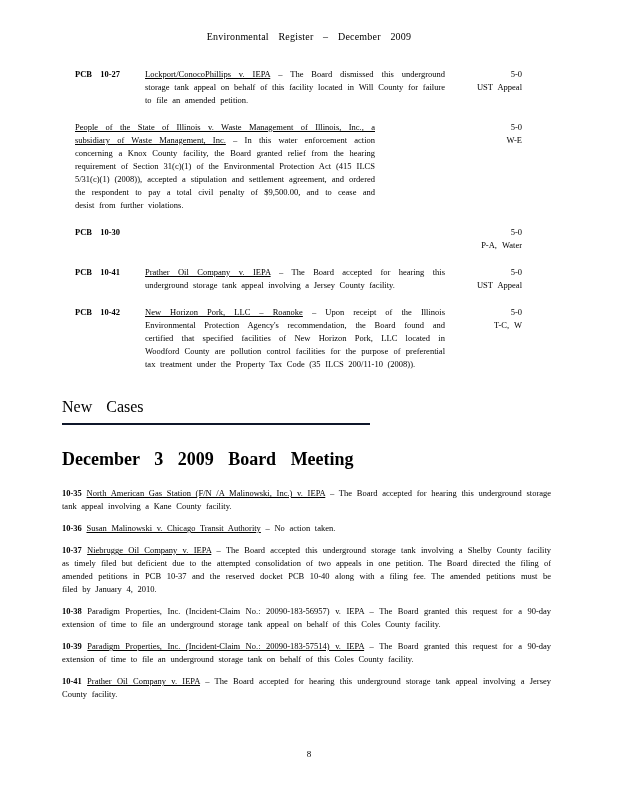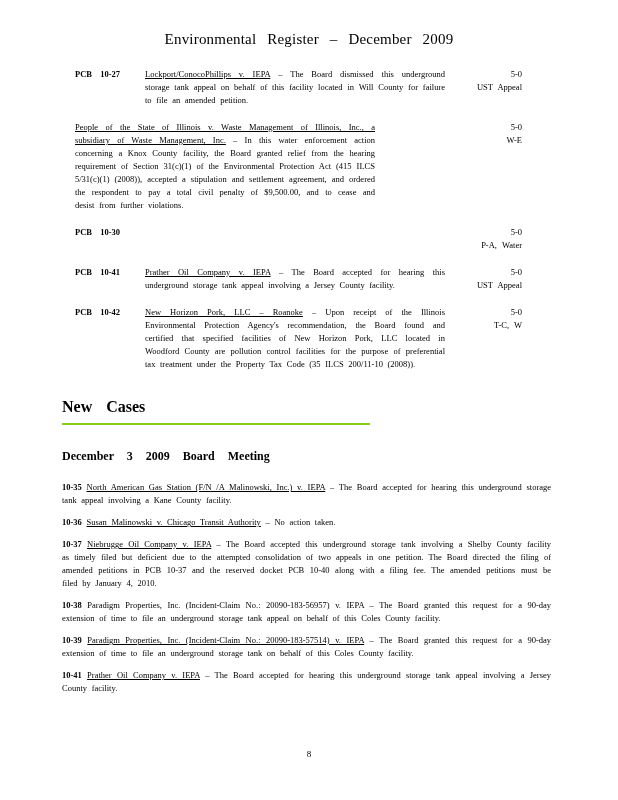--- a/index.html
+++ b/index.html
@@ -15,21 +15,21 @@
     color: #000000;
     font-family: "Liberation Serif", serif;
     overflow: hidden;
   }
   .doc-header {
     position: absolute;
     top: 31px;
     left: 0;
     width: 100%;
     text-align: center;
-    font-size: 15px;
+    font-size: 10px;
     word-spacing: 7px;
     letter-spacing: 0.2px;
   }
   
   .actions {
     position: absolute;
     top: 68px;
     left: 75px;
     width: 447px;
   }
@@ -63,28 +63,28 @@
   
   .new-cases {
     position: absolute;
     top: 398px;
     left: 62px;
     width: 489px;
   }
   .new-cases-heading {
     width: 308px;
     font-size: 16px;
-    font-weight: bold;
+    font-weight: normal;
     word-spacing: 10px;
     padding-bottom: 7px;
-    border-bottom: 2px solid #84cc16;
+    border-bottom: 2px solid #0f172a;
     margin: 0 0 0 0;
   }
   .meeting-heading {
-    font-size: 12px;
+    font-size: 18px;
     font-weight: bold;
     word-spacing: 10px;
     margin: 24px 0 17px 0;
   }
   .case-entry {
     font-size: 8.5px;
     line-height: 13px;
     text-align: justify;
     word-spacing: 2.5px;
     margin: 0 0 9px 0;

